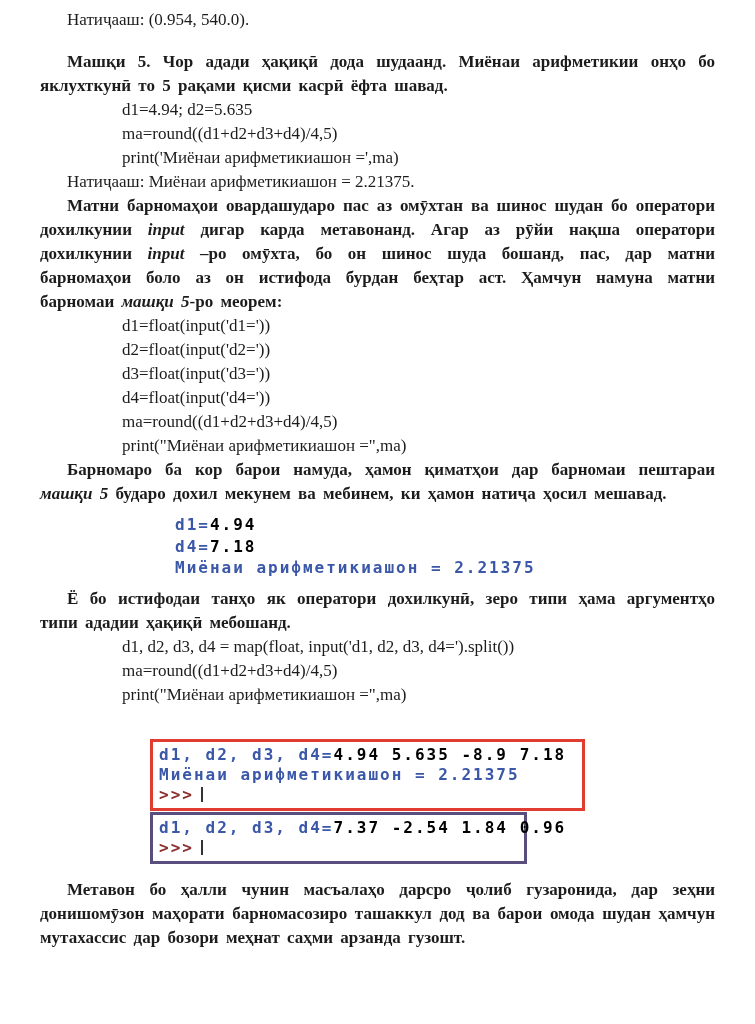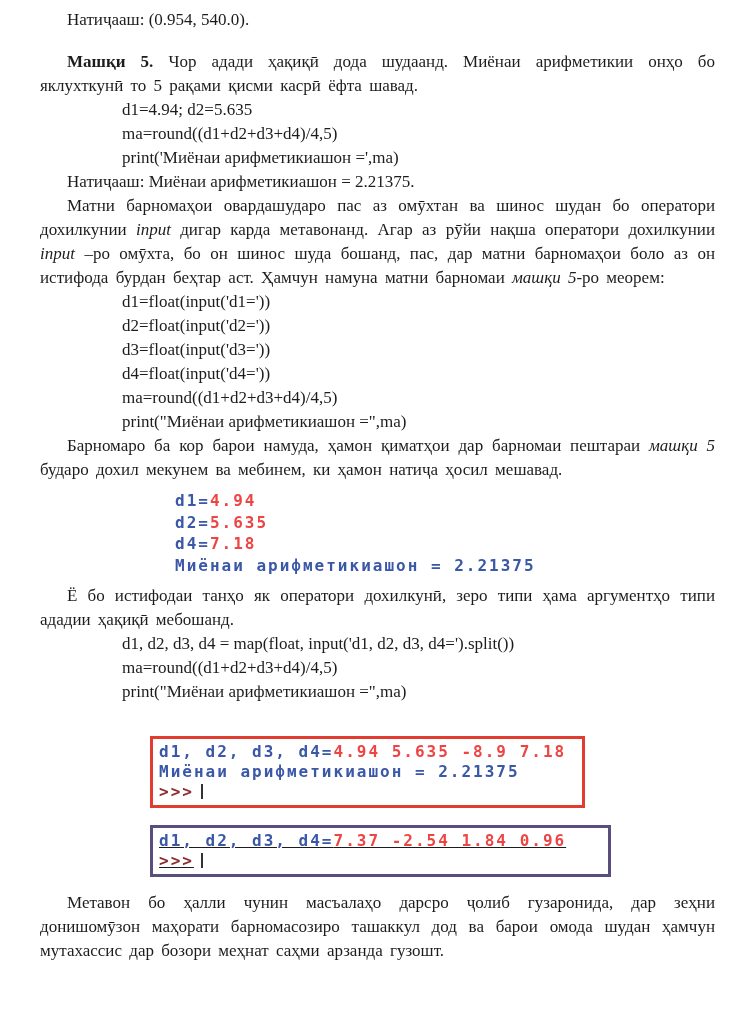--- a/index.html
+++ b/index.html
@@ -3,21 +3,21 @@
 <meta charset="utf-8">
 <style>
   html, body { margin: 0; padding: 0; background: #ffffff; }
   .page {
     width: 755px; height: 1024px; box-sizing: border-box;
     padding: 8px 40px 0 40px; overflow: hidden;
     font-family: "Liberation Serif", "DejaVu Serif", serif;
     font-size: 17px; line-height: 24px; color: #1c1c1c;
     background: #ffffff;
   }
-  .para { margin: 0; text-align: justify; text-indent: 27px; word-spacing: 3px; }
+  .para { margin: 0; text-align: justify; text-indent: 27px; word-spacing: 3px; font-weight: bold; }
   .res-line { margin: 0; text-indent: 27px; }
   .res-line .lbl { font-weight: normal; }
   .res-line .val { }
   .gap-top { margin-top: 18px; }
   .codeblock { margin-left: 82px; }
   .code-line { white-space: pre; }
   .mono {
     font-family: "DejaVu Sans Mono", "Liberation Mono", monospace;
     font-weight: bold;
   }
@@ -27,23 +27,23 @@
   }
   .shell-line { white-space: pre; }
   .after-shell { margin-top: 8px; }
   .console {
     font-size: 16px; line-height: 20px; letter-spacing: 2px;
     margin-left: 110px; padding: 3px 6px; box-sizing: border-box;
     background: #ffffff;
   }
   .console .cline { white-space: pre; }
   .console.red    { border: 3px solid var(--red-border, #e23b30);    width: 435px; margin-top: 32px; }
-  .console.purple { border: 3px solid var(--purple-border, #5a4e7e); width: 461px; margin-top: 17px; text-decoration: underline; }
+  .console.purple { border: 3px solid var(--purple-border, #5a4e7e); width: 377px; margin-top: 1px; }
   .blue   { color: var(--console-blue, #3a57a8); }
-  .blk    { color: #ef4444; }
+  .blk    { color: #000000; }
   .prompt { color: var(--prompt-maroon, #8b2e2e); }
   .cursor {
     display: inline-block; width: 2px; height: 15px;
     background: #333333; margin-left: 7px; vertical-align: -2px;
   }
   .closing { margin-top: 14px; }
 </style>
 </head>
 <body>
 
@@ -69,21 +69,20 @@
     <div class="code-line">d3=float(input('d3='))</div>
     <div class="code-line">d4=float(input('d4='))</div>
     <div class="code-line">ma=round((d1+d2+d3+d4)/4,5)</div>
     <div class="code-line">print("Миёнаи арифметикиашон =",ma)</div>
   </div>
 
   <p class="para"><span>Барномаро ба кор барои намуда, ҳамон қиматҳои дар барномаи пештараи </span><i>машқи 5</i><span> бударо дохил мекунем ва мебинем, ки ҳамон натиҷа ҳосил мешавад.</span></p>
 
   <div class="shell mono">
     <div class="shell-line"><span class="blue">d1=</span><span class="blk">4.94</span></div>
-    <div class="shell-line"><span class="blue">d2=</span><span class="blk">5.635</span></div>
     <div class="shell-line"><span class="blue">d4=</span><span class="blk">7.18</span></div>
     <div class="shell-line"><span class="blue">Миёнаи арифметикиашон = 2.21375</span></div>
   </div>
 
   <p class="para after-shell"><span>Ё бо истифодаи танҳо як оператори дохилкунӣ, зеро типи ҳама аргументҳо типи ададии ҳақиқӣ мебошанд.</span></p>
 
   <div class="codeblock">
     <div class="code-line">d1, d2, d3, d4 = map(float, input('d1, d2, d3, d4=').split())</div>
     <div class="code-line">ma=round((d1+d2+d3+d4)/4,5)</div>
     <div class="code-line">print("Миёнаи арифметикиашон =",ma)</div>

